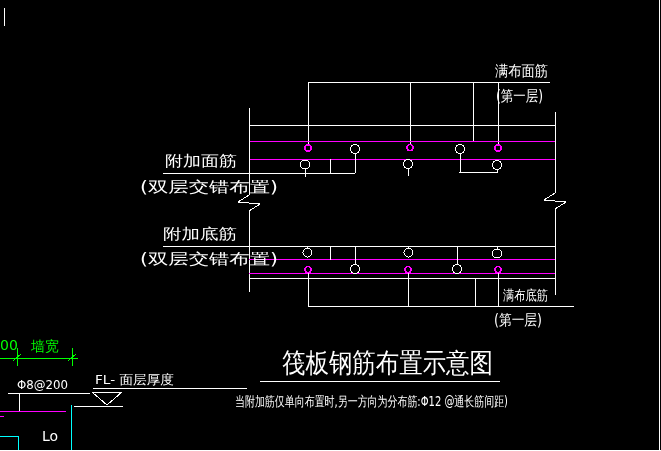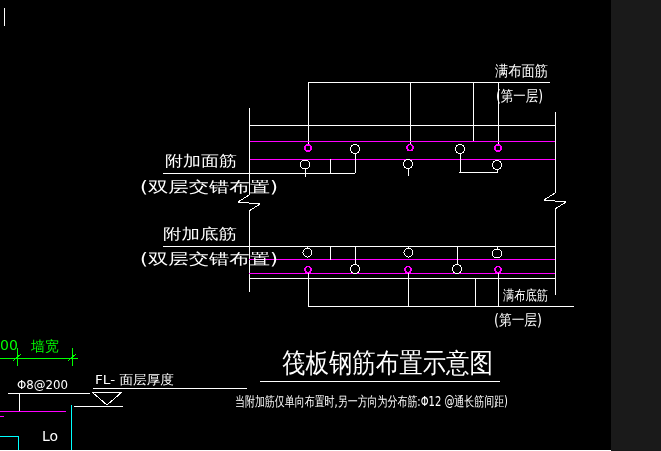--- a/index.html
+++ b/index.html
@@ -1,16 +1,16 @@
 <!DOCTYPE html>
 <html><head>
 <meta charset="utf-8">
 <style>
   html,body{margin:0;padding:0;background:#1a1a1a;}
-  .screen{position:relative;width:611px;height:451px;background:#000;overflow:hidden;
+  .screen{position:relative;width:661px;height:451px;background:#000;overflow:hidden;
           font-family:"DejaVu Sans", sans-serif;}
   svg{position:absolute;left:0;top:0;}
   svg text{fill:#fff;font-family:"DejaVu Sans", sans-serif;}
   svg text.dim{fill:#00ff00;}
   .w{stroke:#ffffff;stroke-width:1;fill:none;}
   .m{stroke:#ff00ff;stroke-width:1;fill:none;}
   .g{stroke:#00ff00;stroke-width:1;fill:none;}
   .c{stroke:#00ffff;stroke-width:1;fill:none;}
   .circ-w{stroke:#ffffff;stroke-width:1;fill:#000;}
   .circ-m{stroke:#ff00ff;stroke-width:1.5;fill:#000;}

